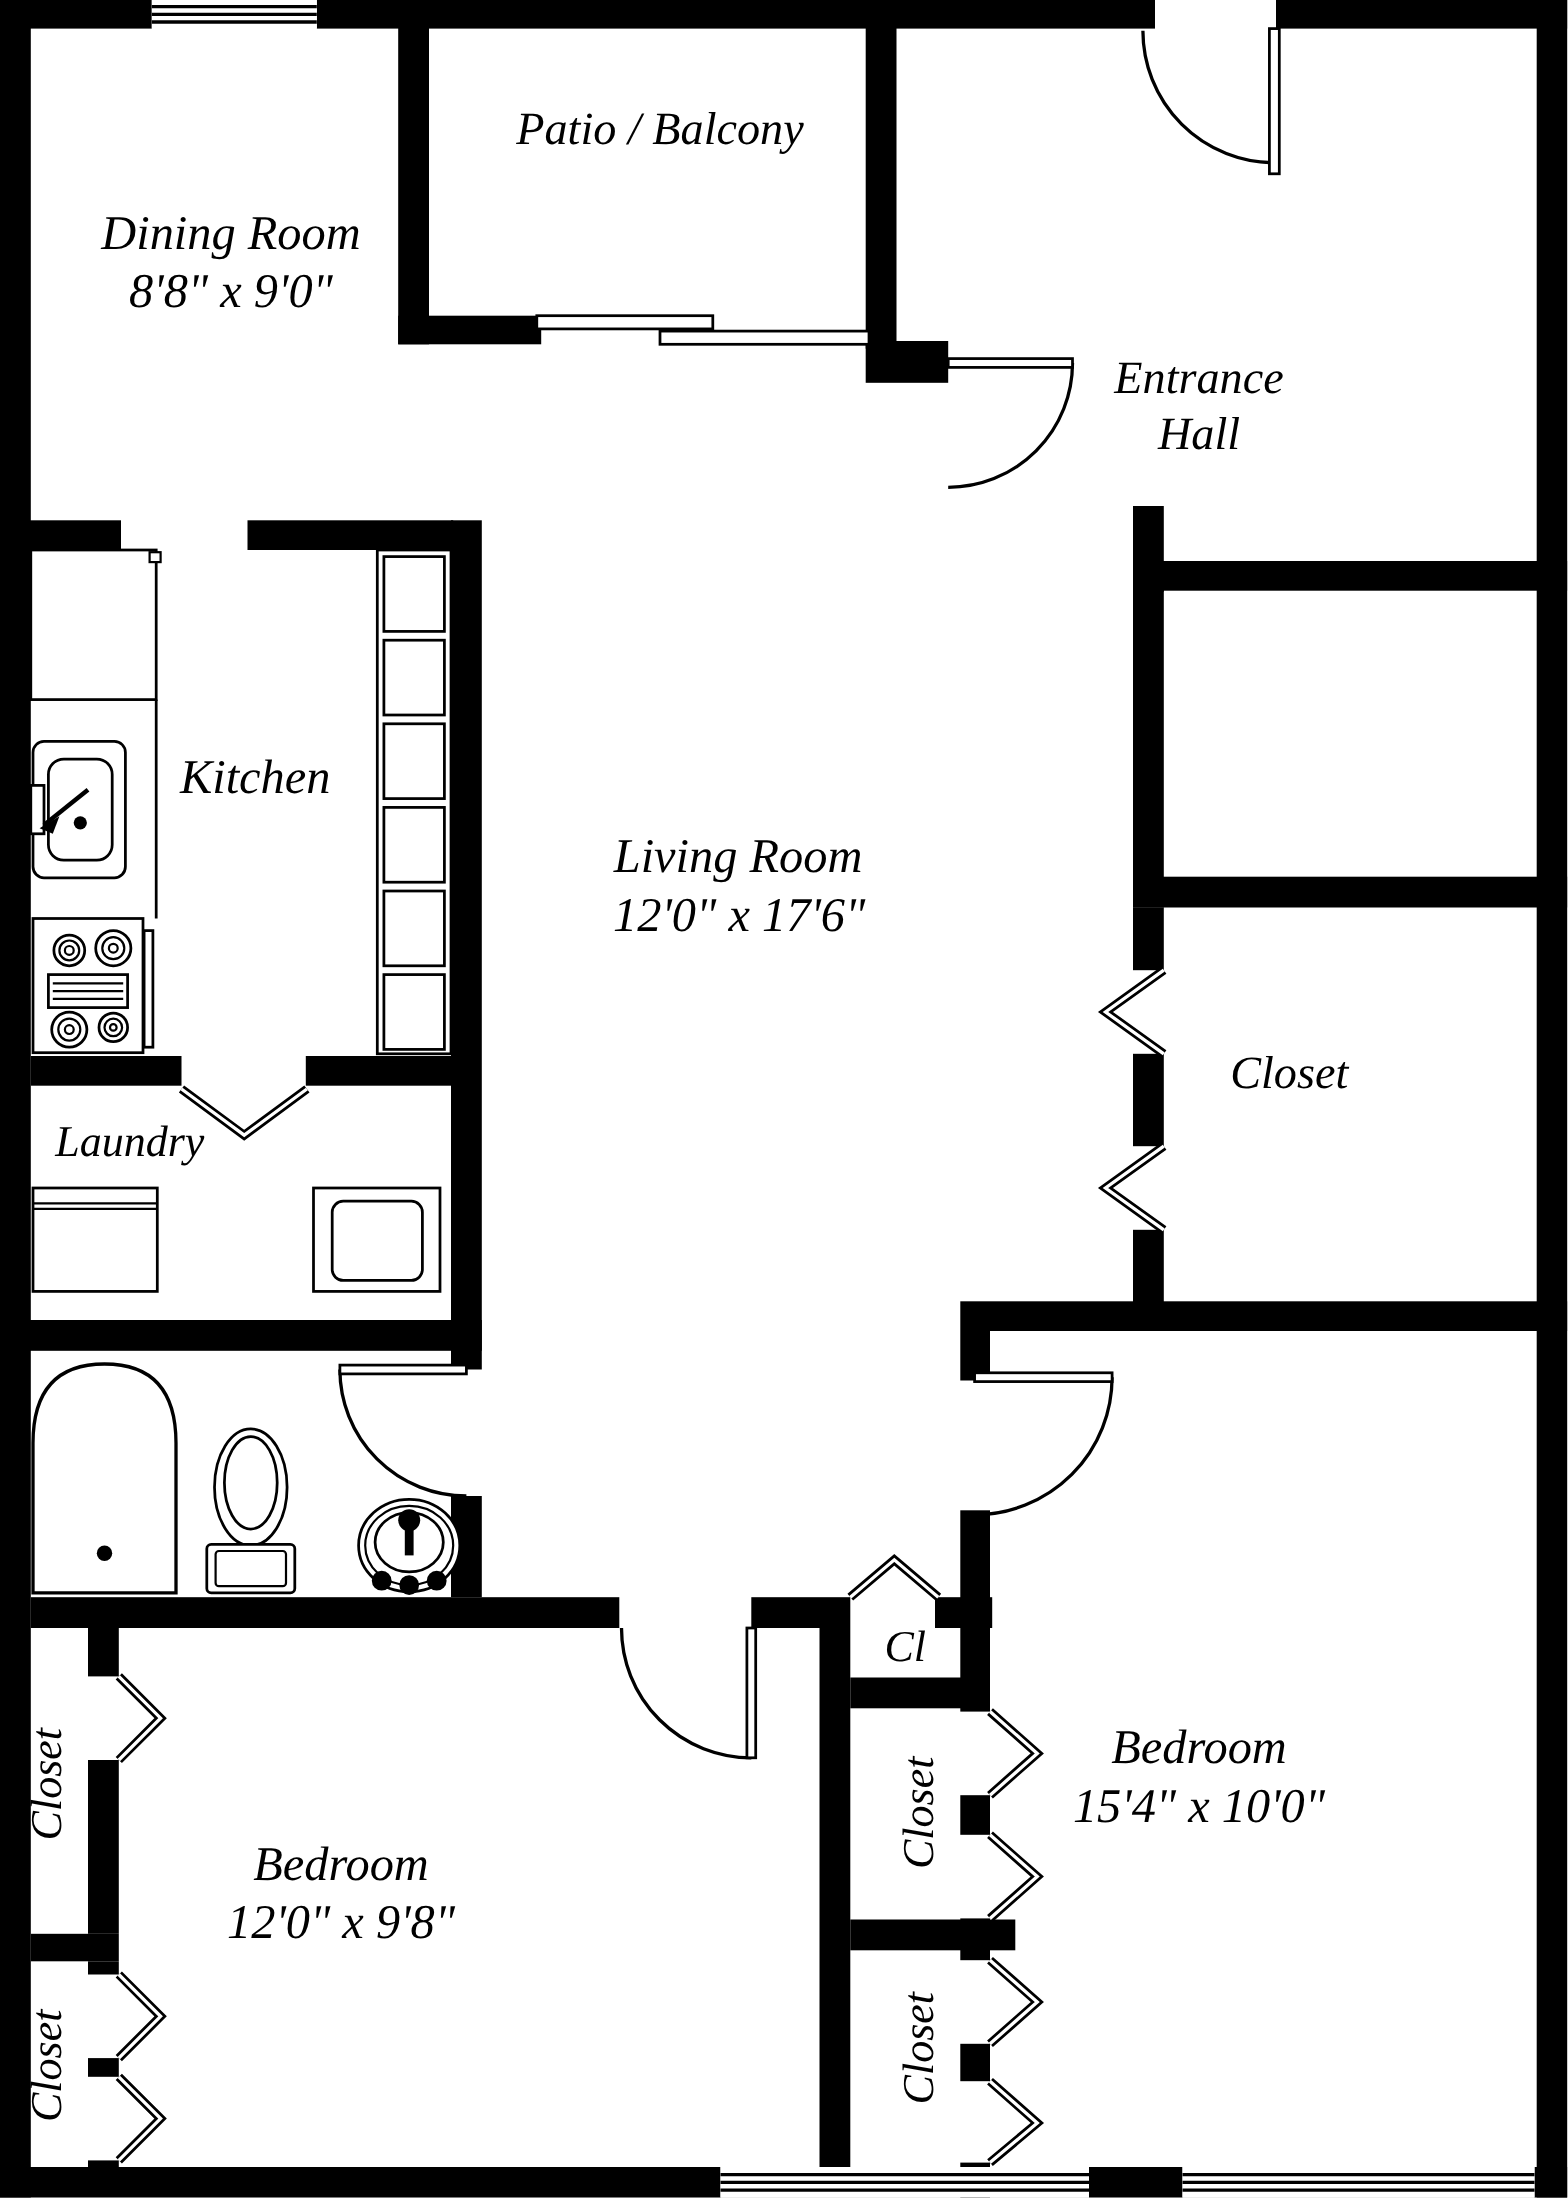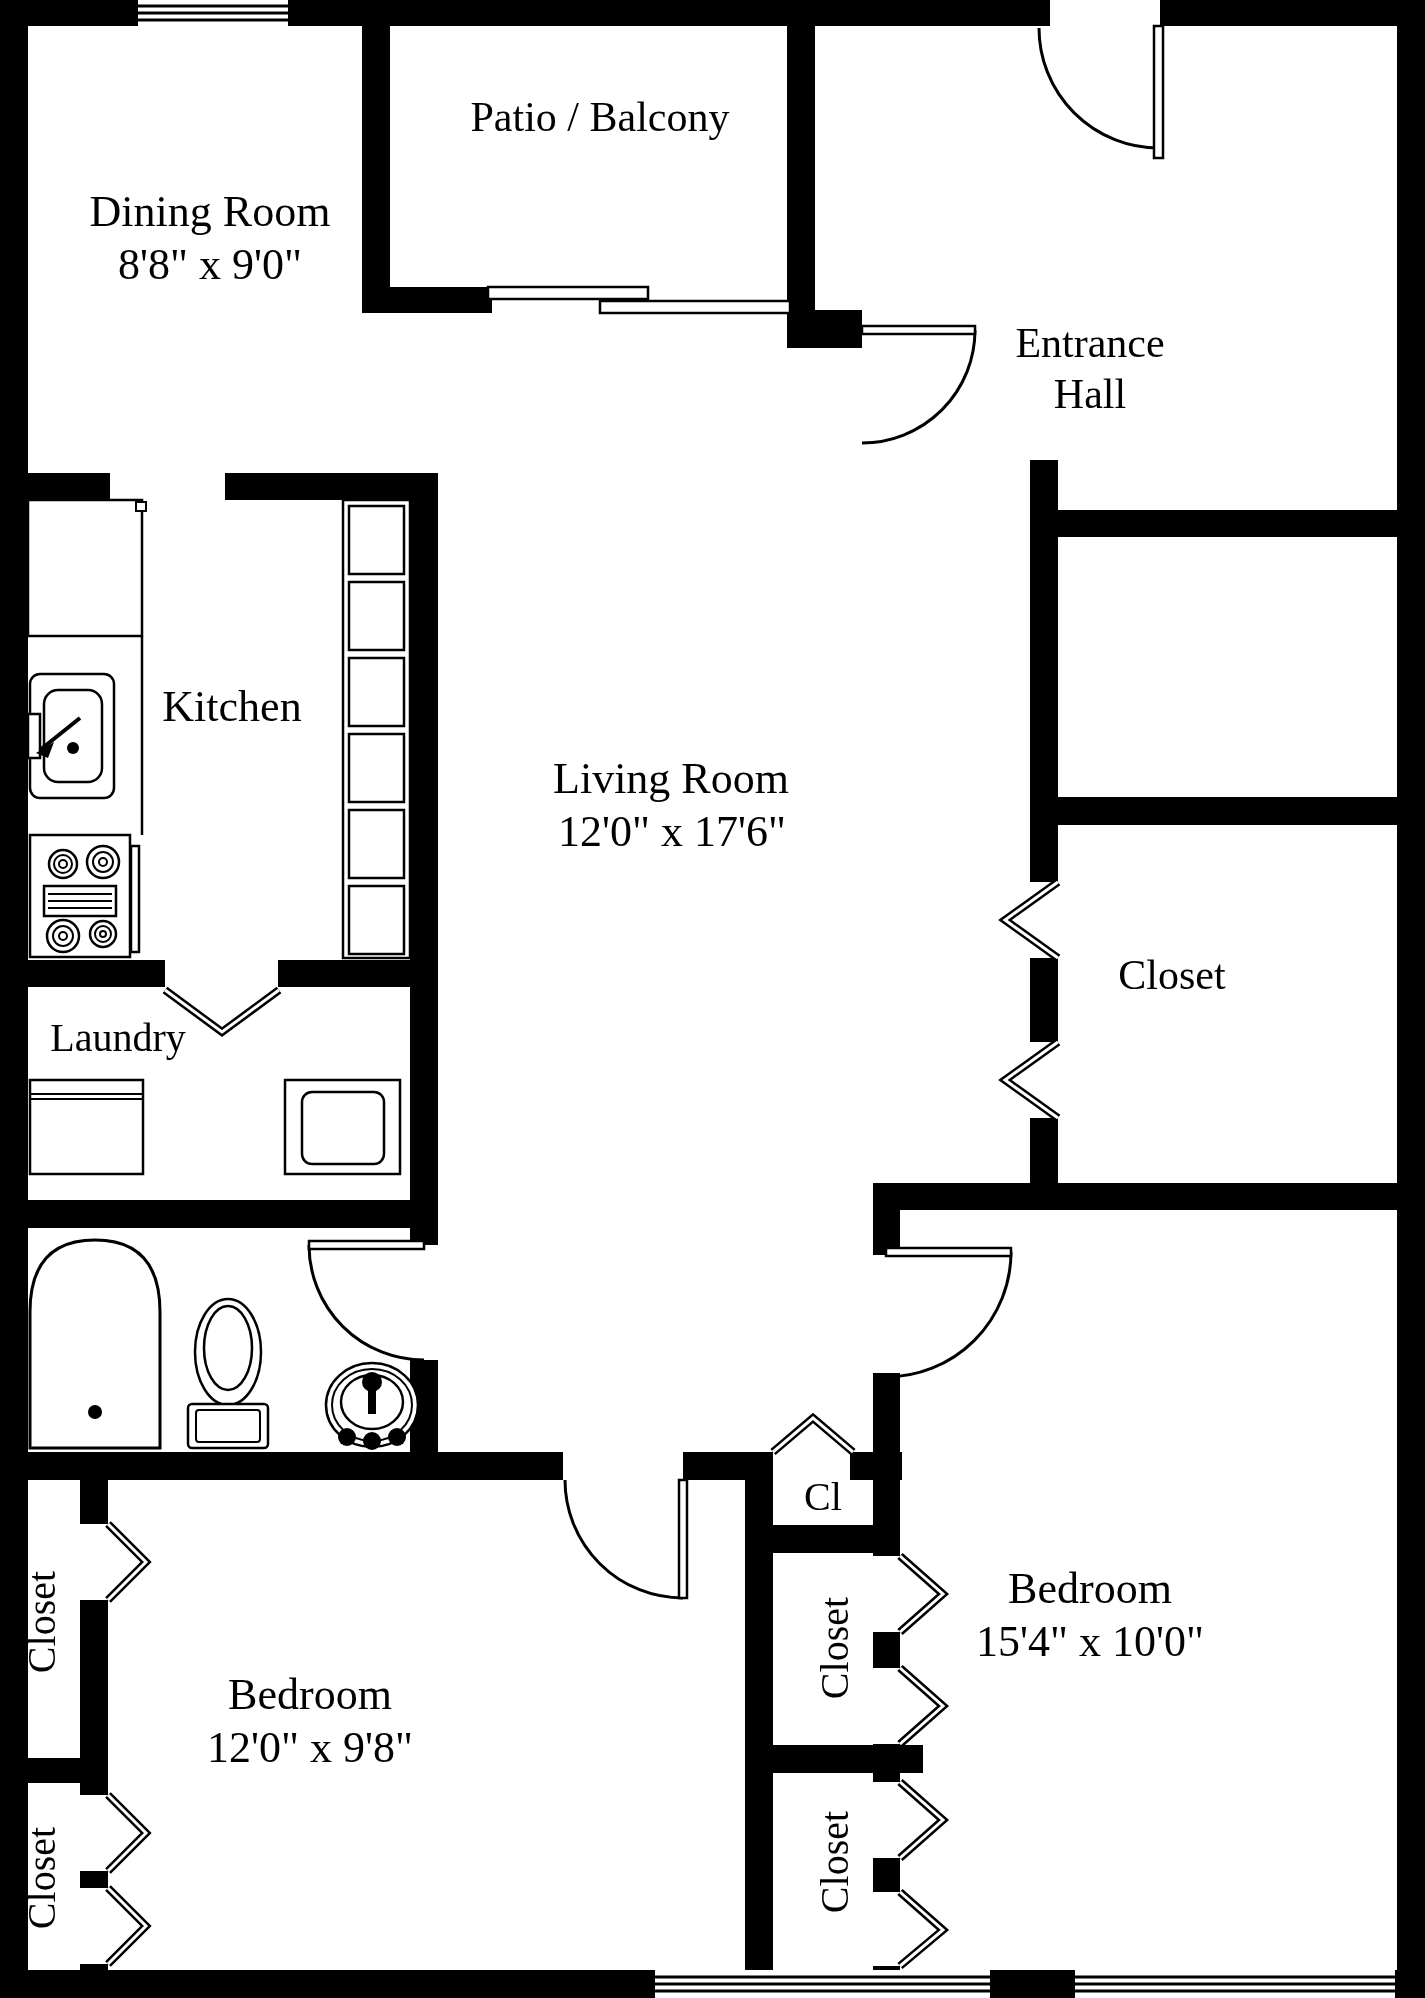--- a/index.html
+++ b/index.html
@@ -1,16 +1,16 @@
 <!DOCTYPE html>
 <html><head>
 <meta charset="utf-8">
 <style>
   html,body{margin:0;padding:0;background:#fff;}
-  .plan-wrap{width:1425px;height:1998px;position:relative;background:#a3a3a3;}
+  .plan-wrap{width:1425px;height:1998px;position:relative;background:#a3a3a3;font-style:italic;}
   svg{display:block;font-family:"Liberation Serif","DejaVu Serif",serif;}
   text{fill:#000;}
 </style>
 </head>
 <body>
 
 <div class="plan-wrap">
 <svg width="1425" height="1998" viewBox="0 0 1425 1998">
 
   <rect x="0" y="0" width="1425" height="1998" fill="#ffffff"></rect>

